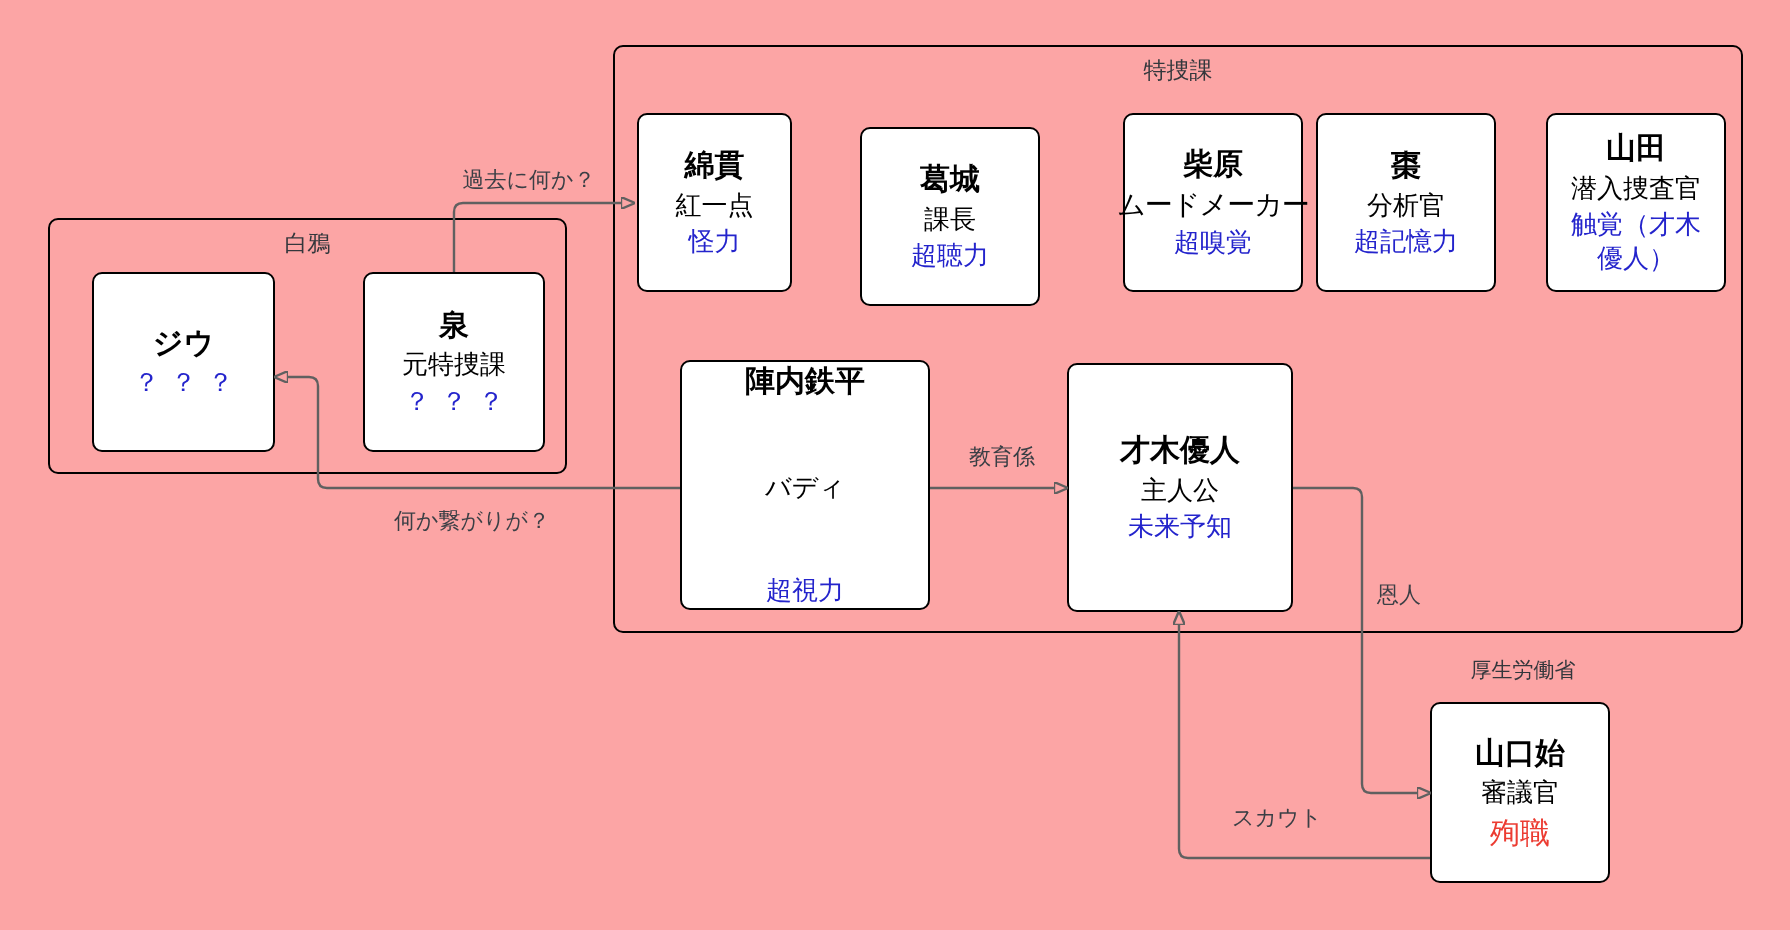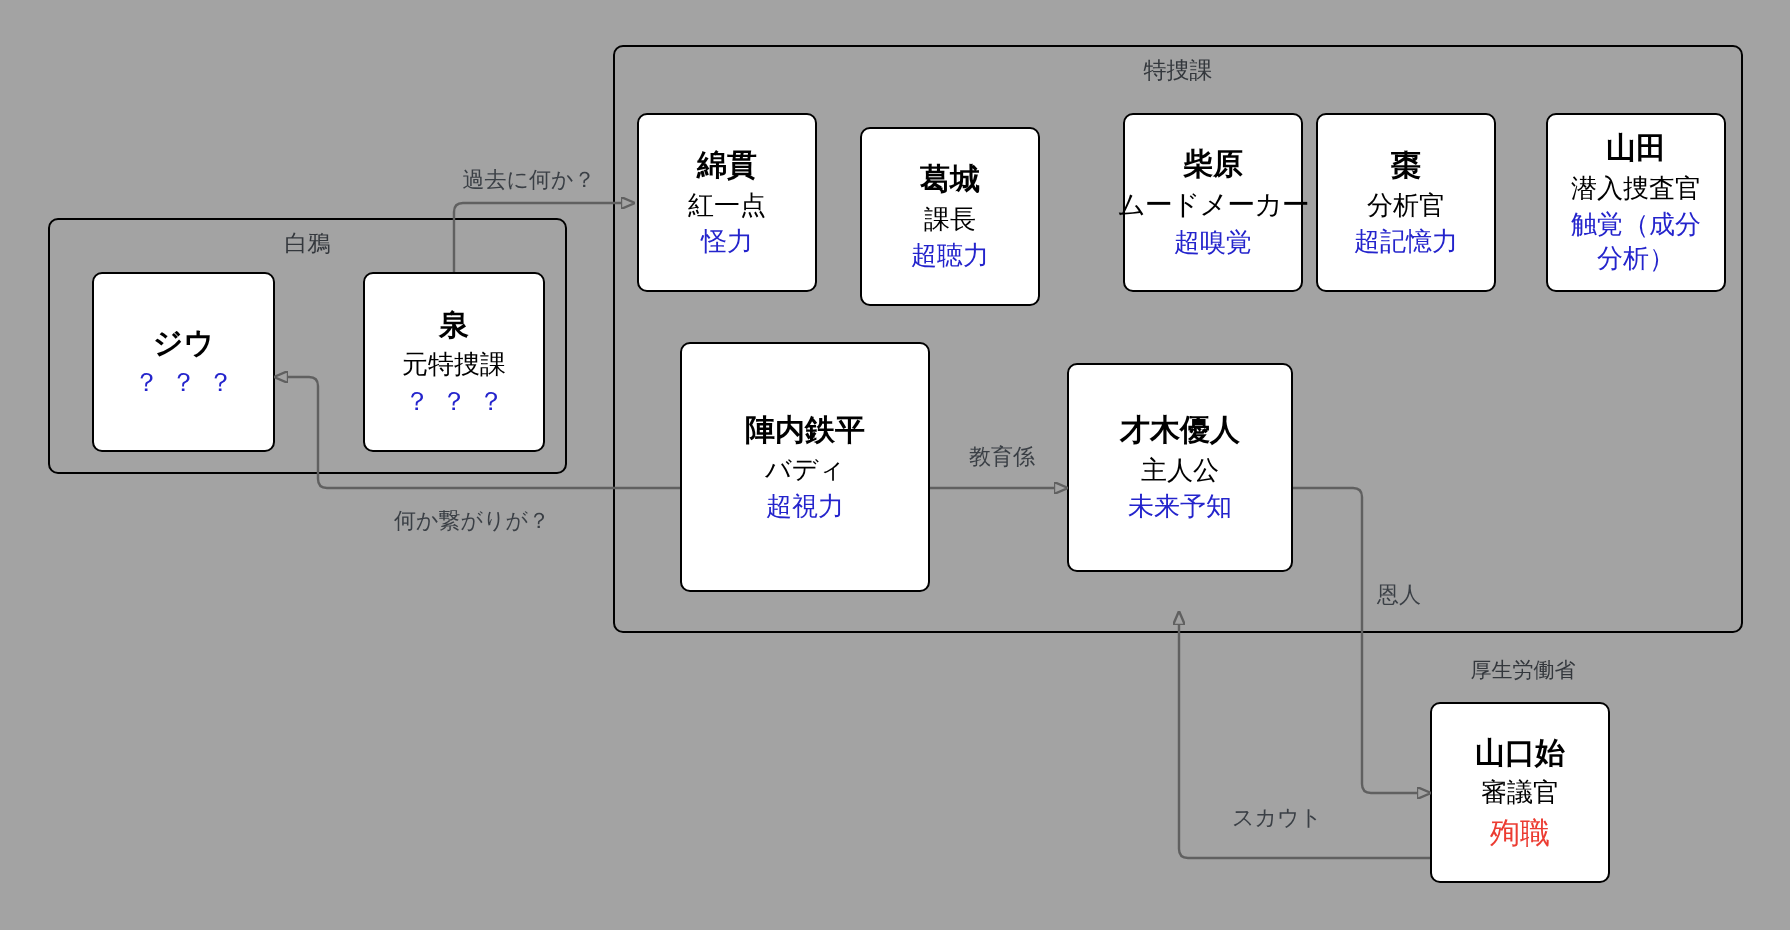--- a/index.html
+++ b/index.html
@@ -1,17 +1,17 @@
 <!DOCTYPE html>
 <html><head>
 <meta charset="utf-8">
 <style>
   html,body{margin:0;padding:0;background:#ffffff;}
   body{font-family:"Liberation Sans","DejaVu Sans",sans-serif;}
-  .canvas{position:relative;width:1790px;height:930px;background:#a3a3a3;overflow:hidden;}
+  .canvas{position:relative;width:1790px;height:930px;background:#fca5a5;overflow:hidden;}
 
   
   .group{position:absolute;border:2px solid #000;border-radius:10px;background:transparent;box-sizing:border-box;}
   .group-label{position:absolute;top:8px;left:50%;transform:translateX(-50%);
                font-size:23px;color:#33373c;white-space:nowrap;}
 
   
   .char{position:absolute;border:2.5px solid #000;border-radius:10px;background:#fff;
         box-sizing:border-box;display:flex;flex-direction:column;justify-content:center;
         align-items:center;text-align:center;}
@@ -52,21 +52,21 @@
   <div class="group" style="left:613px;top:45px;width:1130px;height:588px;">
     <div class="group-label">特捜課</div>
   </div>
 
   <div class="group" style="left:48px;top:218px;width:519px;height:256px;">
     <div class="group-label">白鴉</div>
   </div>
 
   <div class="float-label" style="left:1523px;top:670px;">厚生労働省</div>
 
-  <div class="char" style="left:637px;top:113px;width:180px;height:179px;">
+  <div class="char" style="left:637px;top:113px;width:155px;height:179px;">
     <div class="name">綿貫</div>
     <div class="role">紅一点</div>
     <div class="ability">怪力</div>
   </div>
 
   <div class="char" style="left:860px;top:113px;width:180px;height:179px;margin-top:14px;">
     <div class="name">葛城</div>
     <div class="role">課長</div>
     <div class="ability">超聴力</div>
   </div>
@@ -79,41 +79,41 @@
 
   <div class="char" style="left:1316px;top:113px;width:180px;height:179px;">
     <div class="name">棗</div>
     <div class="role">分析官</div>
     <div class="ability">超記憶力</div>
   </div>
 
   <div class="char" style="left:1546px;top:113px;width:180px;height:179px;">
     <div class="name">山田</div>
     <div class="role">潜入捜査官</div>
-    <div class="ability wrapnarrow">触覚（成分分析）</div>
+    <div class="ability wrapnarrow">触覚（才木優人）</div>
   </div>
 
   <div class="char" style="left:92px;top:272px;width:183px;height:180px;">
     <div class="name">ジウ</div>
     <div class="ability qqq">？？？</div>
   </div>
 
   <div class="char" style="left:363px;top:272px;width:182px;height:180px;">
     <div class="name">泉</div>
     <div class="role">元特捜課</div>
     <div class="ability qqq">？？？</div>
   </div>
 
-  <div class="char" style="left:680px;top:342px;width:250px;height:250px;">
+  <div class="char" style="left:680px;top:360px;width:250px;height:250px;justify-content:space-between;">
     <div class="name">陣内鉄平</div>
     <div class="role">バディ</div>
     <div class="ability">超視力</div>
   </div>
 
-  <div class="char" style="left:1067px;top:363px;width:226px;height:209px;">
+  <div class="char" style="left:1067px;top:363px;width:226px;height:249px;">
     <div class="name">才木優人</div>
     <div class="role">主人公</div>
     <div class="ability">未来予知</div>
   </div>
 
   <div class="char" style="left:1430px;top:702px;width:180px;height:181px;text-align:right;">
     <div class="name">山口始</div>
     <div class="role">審議官</div>
     <div class="status">殉職</div>
   </div>

